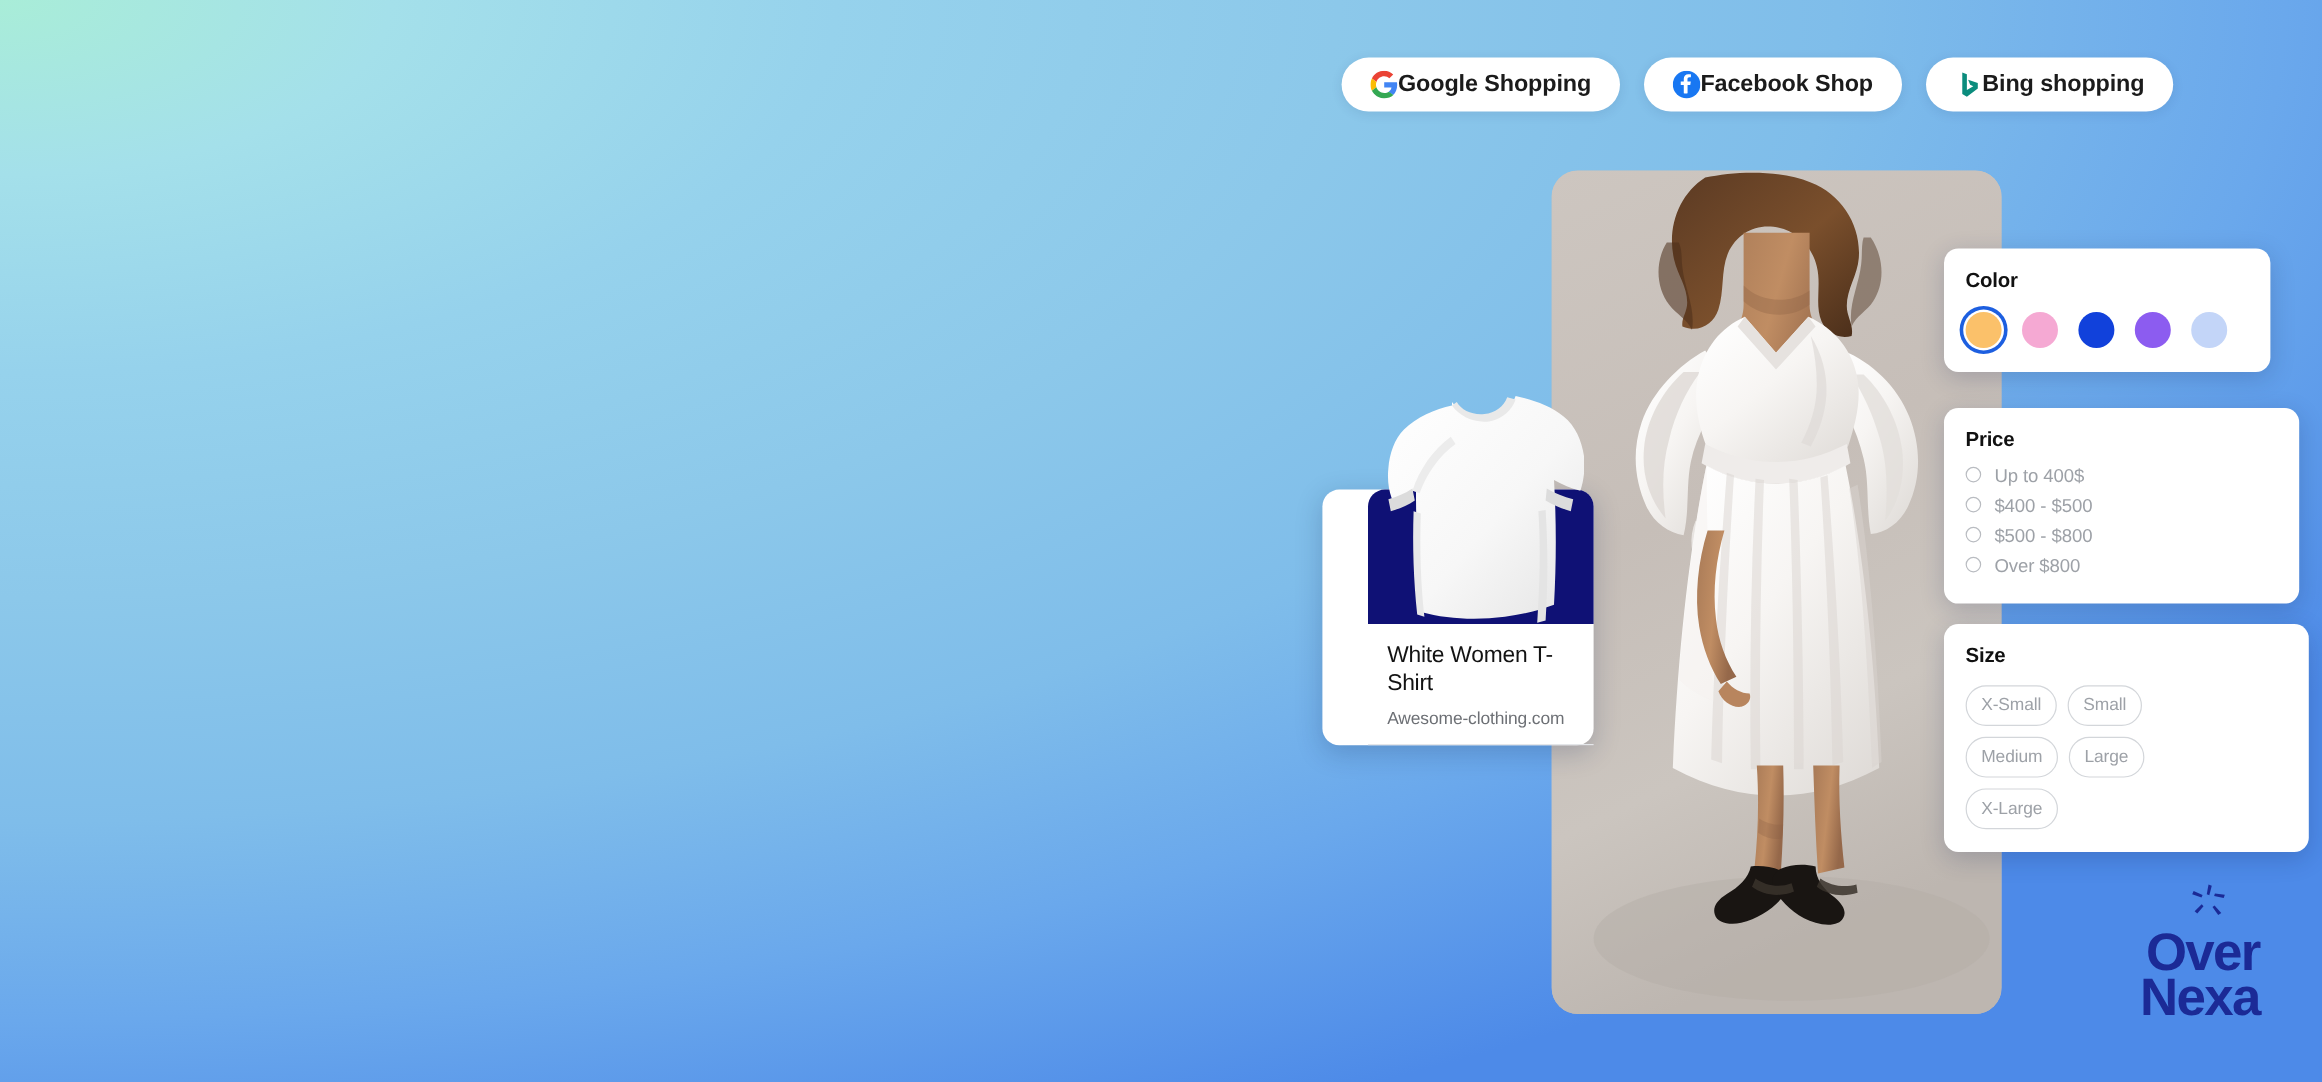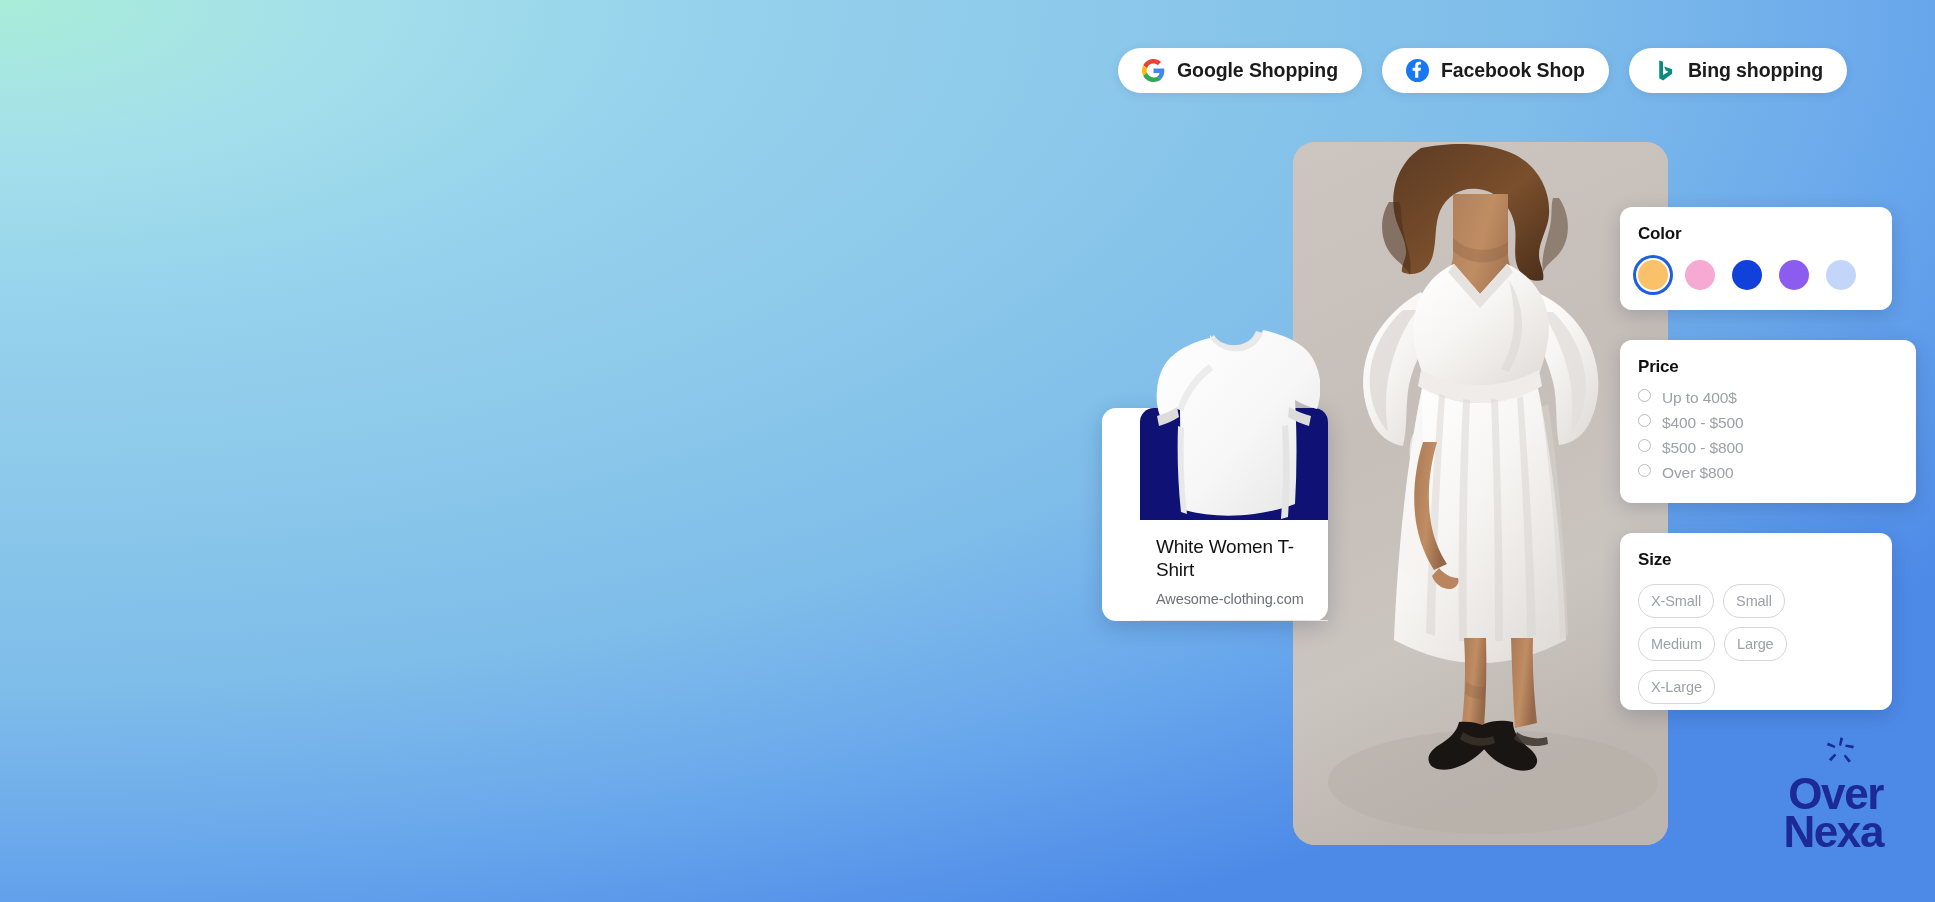--- a/index.html
+++ b/index.html
@@ -31,21 +31,20 @@
     left: 1118px;
     display: flex;
     align-items: center;
     gap: 20px;
     white-space: nowrap;
   }
 
   .pill {
     display: flex;
     align-items: center;
-    gap: 12px;
     background: #ffffff;
     border-radius: 999px;
     padding: 11px 24px;
     box-shadow: 0 2px 10px rgba(20, 40, 90, .10);
     font-size: 19.5px;
     font-weight: 700;
     color: #1b1b1b;
     letter-spacing: -0.1px;
     line-height: 1;
   }
@@ -188,21 +187,21 @@
     border-radius: 50%;
     border: 1.4px solid #b9bcc1;
     flex: 0 0 13px;
   }
   .radio-label {
     font-size: 15.5px;
     color: #9da1a7;
     letter-spacing: -0.1px;
   }
 
-  #panel-size { left: 1620px; top: 533px; width: 272px; padding: 17px 18px 6px 18px; }
+  #panel-size { left: 1620px; top: 520px; width: 304px; padding: 17px 18px 19px 18px; }
   .size-grid {
     display: flex;
     flex-wrap: wrap;
     gap: 9px;
     margin-top: 14px;
     max-width: 222px;
   }
   .size-chip {
     border: 1.2px solid #d3d6da;
     border-radius: 17px;

